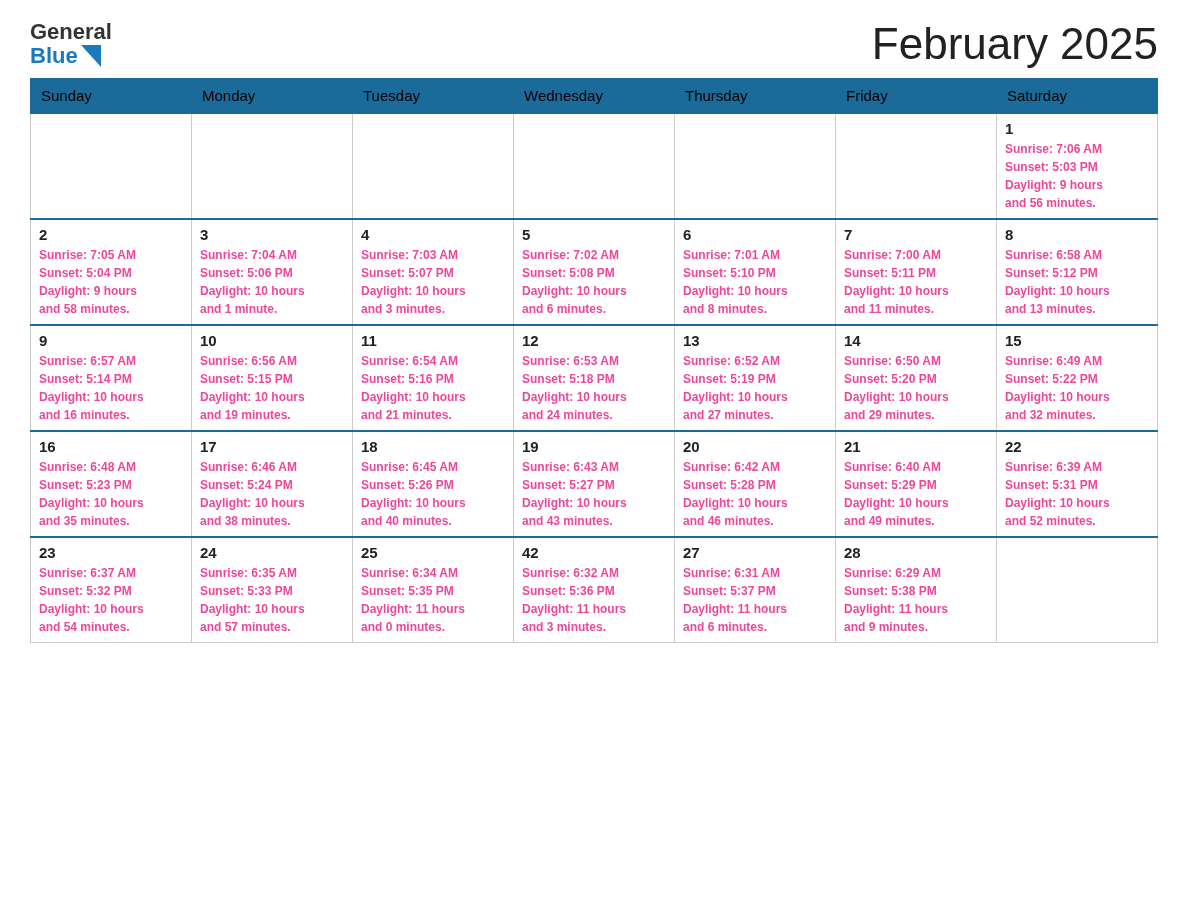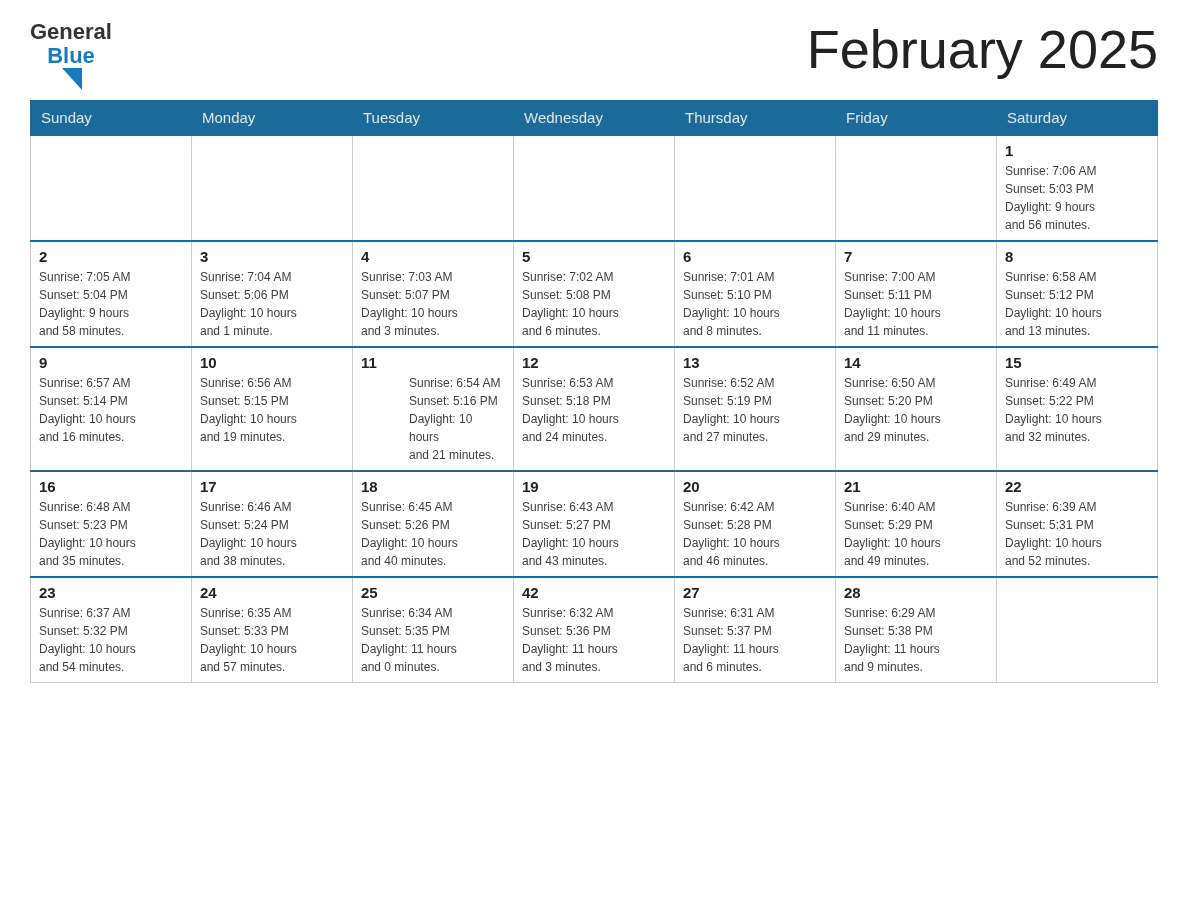--- a/index.html
+++ b/index.html
@@ -28,38 +28,38 @@
     }
     .logo-text-blue {
       font-size: 22px;
       font-weight: bold;
       color: #1a7abf;
     }
     .title-section {
       text-align: right;
     }
     .month-title {
-      font-size: 54px;
+      font-size: 44px;
       font-weight: normal;
       color: #222;
       line-height: 1.1;
     }
     .location {
       font-size: 18px;
       color: #444;
       margin-top: 4px;
     }
     .calendar {
       width: 100%;
       border-collapse: collapse;
       margin-top: 10px;
     }
     .calendar th {
       background-color: #1a6b9a;
-      color: #e5e5e5;
+      color: #000000;
       padding: 8px 10px;
       text-align: left;
       font-size: 15px;
       font-weight: normal;
       border: 1px solid #1a6b9a;
     }
     .calendar td {
       border: 1px solid #ccc;
       vertical-align: top;
       padding: 6px 8px;
@@ -73,35 +73,36 @@
     }
     .day-number {
       font-size: 15px;
       font-weight: bold;
       color: #222;
       display: block;
       margin-bottom: 3px;
     }
     .day-info {
       font-size: 12px;
-      color: #404040;
+      color: #ec4899;
       line-height: 1.5;
+      font-weight: bold;
     }
     .week-row td {
       border-top: 2px solid #1a6b9a;
     }
   </style>
 </head>
 <body>
 
 <div class="header">
   <div class="logo">
     <div style="display:flex; flex-direction:column; line-height:1.1;">
       <span class="logo-text-general">General</span>
-      <div style="display:flex; align-items:center;flex-direction:column;">
+      <div style="display:flex; align-items:center;">
         <span class="logo-text-blue">Blue</span>
         <svg width="20" height="22" viewBox="0 0 20 22" style="margin-left:3px;">
           <polygon points="0,0 20,0 20,22" fill="#1a7abf"></polygon>
         </svg>
       </div>
     </div>
   </div>
   <div class="title-section">
     <div class="month-title">February 2025</div>
   </div>
@@ -196,21 +197,21 @@
         </td>
         <td>
           <span class="day-number">10</span>
           <div class="day-info" style="white-space: pre-line;">Sunrise: 6:56 AM
 Sunset: 5:15 PM
 Daylight: 10 hours
 and 19 minutes.</div>
         </td>
         <td>
           <span class="day-number">11</span>
-          <div class="day-info" style="white-space: pre-line; margin-left: 48px;">Sunrise: 6:54 AM
+          <div class="day-info" style="white-space: pre-line;">Sunrise: 6:54 AM
 Sunset: 5:16 PM
 Daylight: 10 hours
 and 21 minutes.</div>
         </td>
         <td>
           <span class="day-number">12</span>
           <div class="day-info" style="white-space: pre-line;">Sunrise: 6:53 AM
 Sunset: 5:18 PM
 Daylight: 10 hours
 and 24 minutes.</div>

